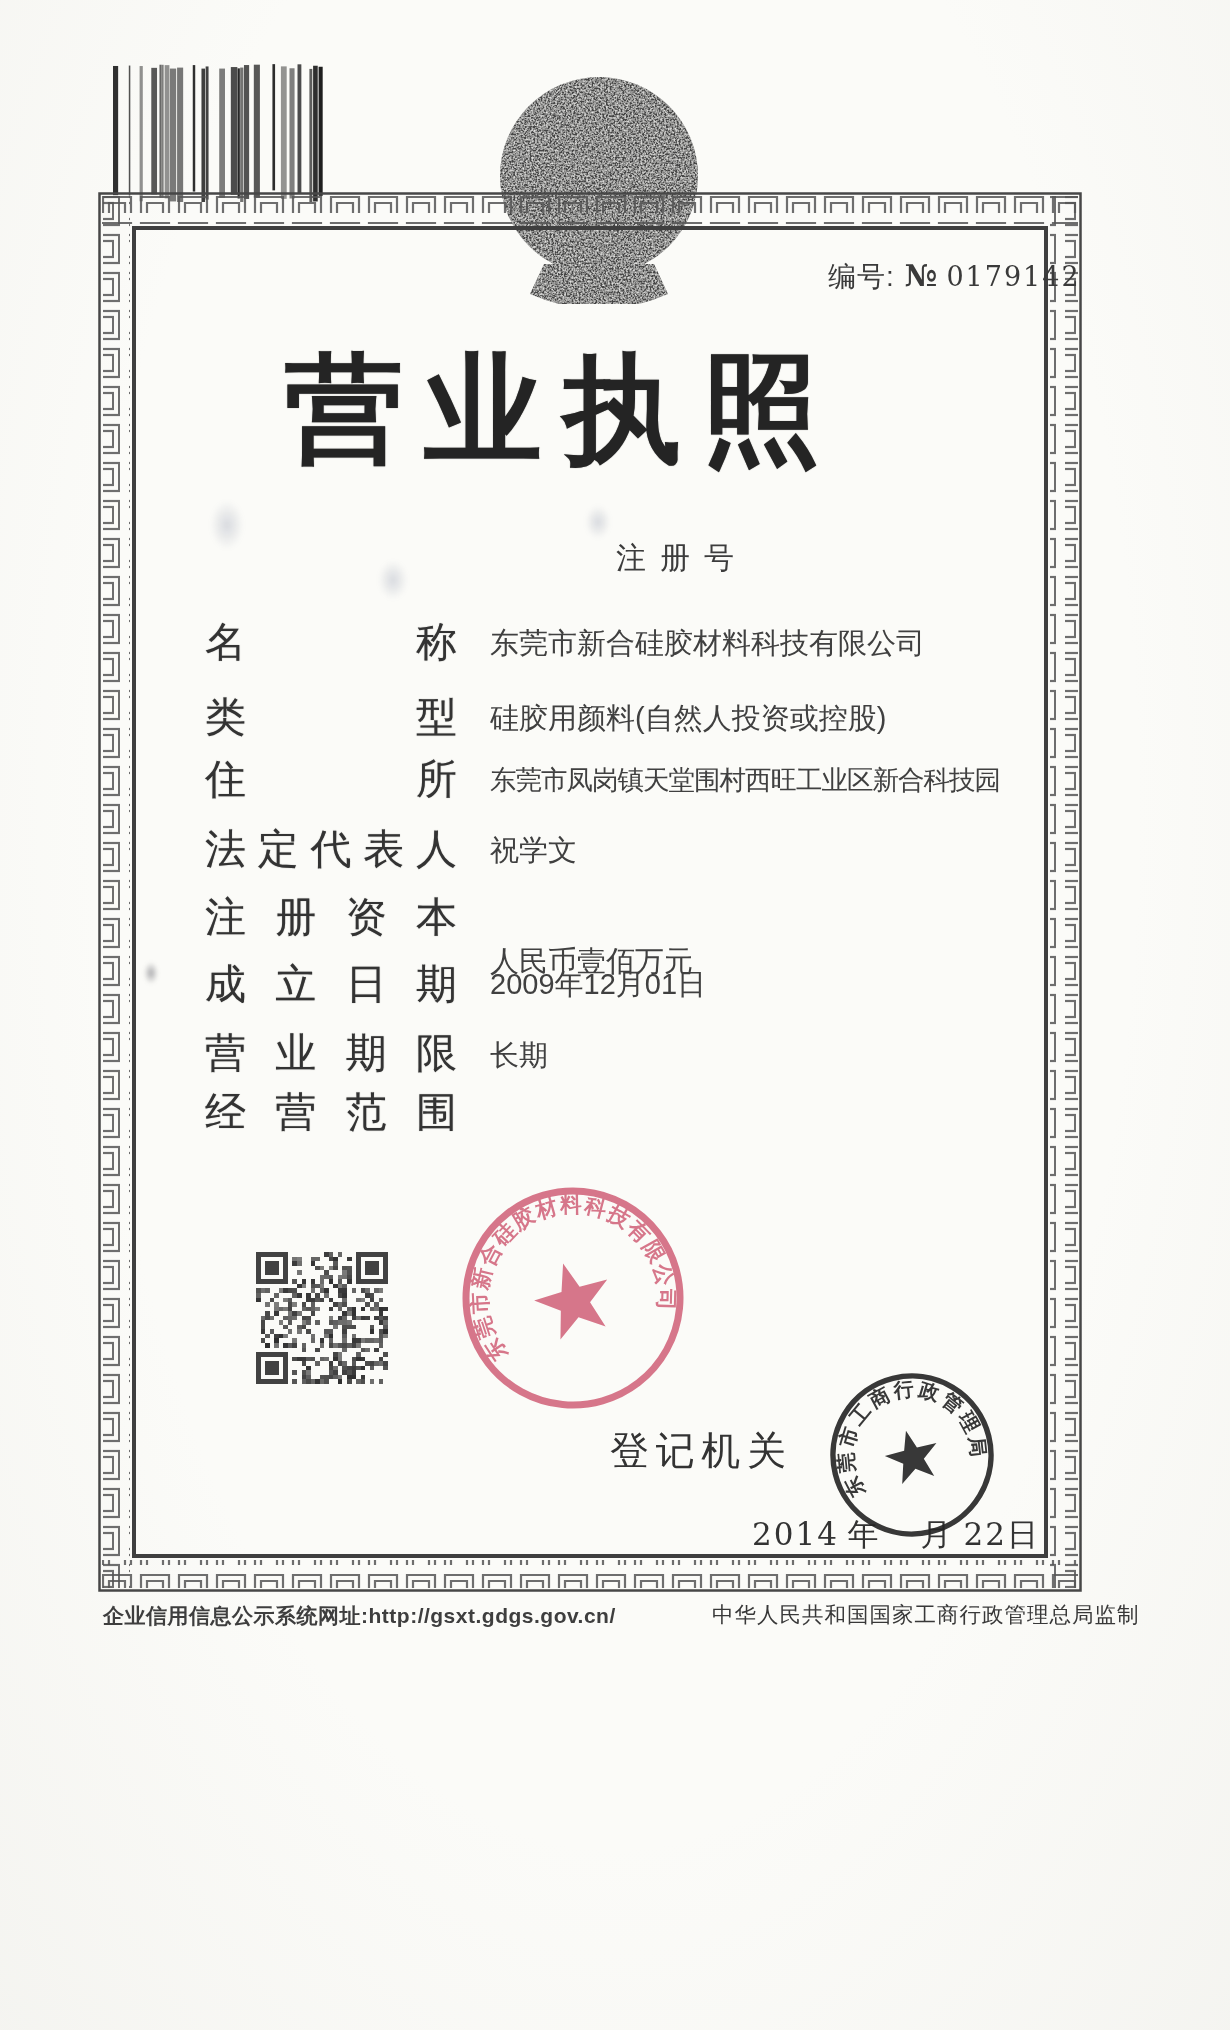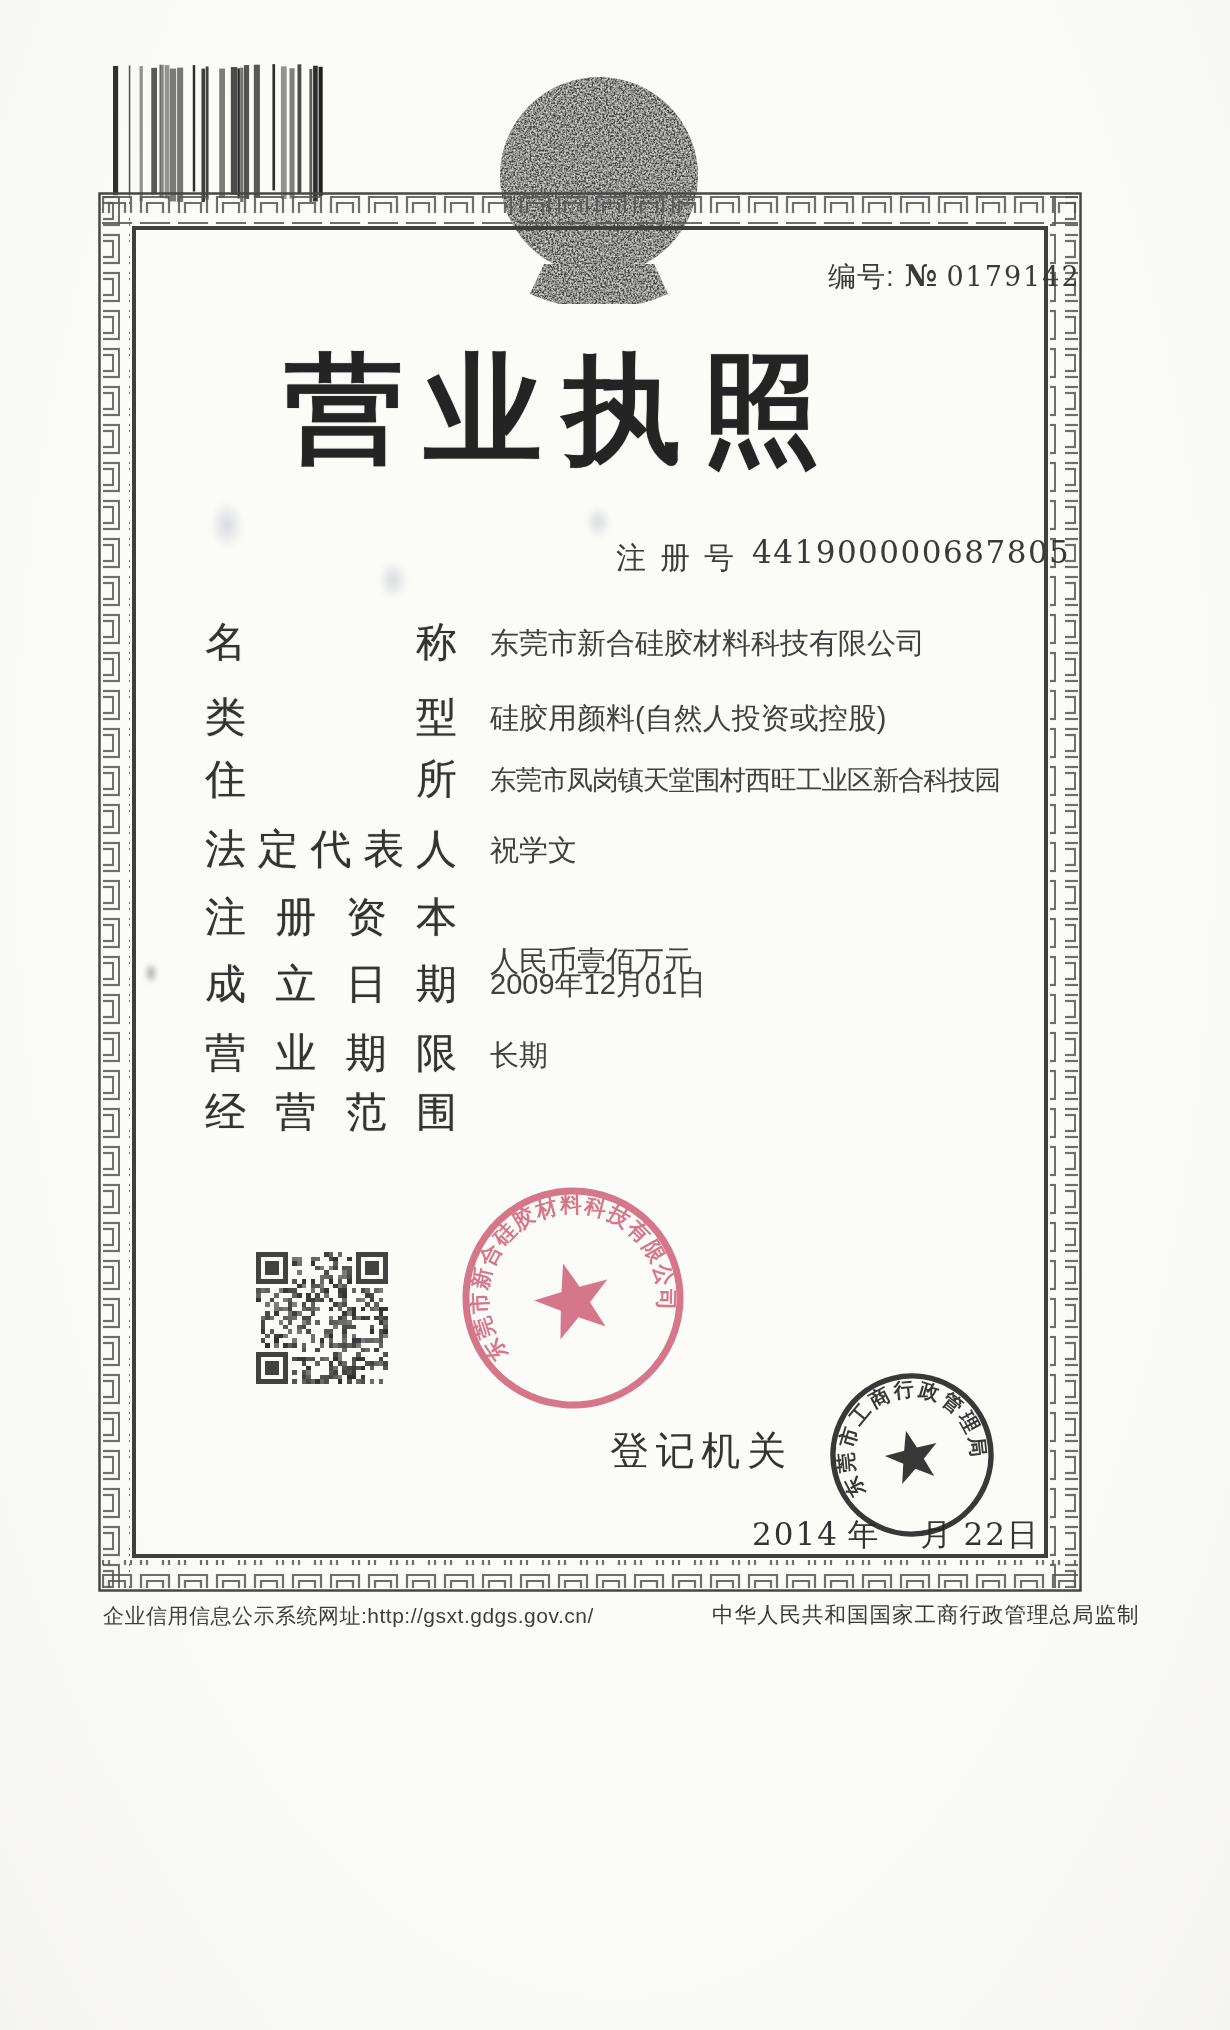--- a/index.html
+++ b/index.html
@@ -41,21 +41,21 @@
   .company-seal{left:453px;top:1178px;width:240px;height:240px;opacity:.82;}
   .authority-stamp{left:822px;top:1365px;width:180px;height:180px;opacity:.9;}
   svg text{font-family:"Liberation Sans",sans-serif;}
   
   .reg-authority{left:610px;top:1424px;width:176px;font-size:39px;color:#333;}
   .date-line{left:752px;top:1490px;font-size:31px;color:#333;white-space:nowrap;margin-top:24px;}
   .date-line .num{font-family:"DejaVu Serif",serif;letter-spacing:2px;}
   .date-line .gap1{margin-left:42px;}
   .date-line .gap2{margin-left:12px;}
   
-  .footer-left{left:103px;top:1602px;font-size:21px;color:#3e3e3e;letter-spacing:.5px;}
+  .footer-left{left:103px;top:1602px;font-size:21px;color:#3e3e3e;letter-spacing:.5px;font-weight:bold;}
   .footer-right{left:712px;top:1600px;font-size:21.5px;color:#383838;letter-spacing:1px;text-align:center;}
   
   .smudge{position:absolute;border-radius:50%;filter:blur(2px);background:radial-gradient(rgba(95,105,135,.22),rgba(95,105,135,0) 70%);}
 </style>
 </head>
 <body>
 
 <div class="page">
 
   <svg class="abs barcode" viewBox="0 0 218 140">
@@ -132,21 +132,20 @@
       <span>业</span>
       <span>执</span>
       <span>照</span>
     </div>
 
   <div class="abs regno-label spread">
       <span>注</span>
       <span>册</span>
       <span>号</span>
     </div>
-  <div class="abs regno-value">441900000687805</div>
 
   <div class="abs f-label spread" style="top:615px">
       <span>名</span>
       <span>称</span>
     </div>
   <div class="abs f-value" style="top:624px">东莞市新合硅胶材料科技有限公司</div>
 
   <div class="abs f-label spread" style="top:690px">
       <span>类</span>
       <span>型</span>

